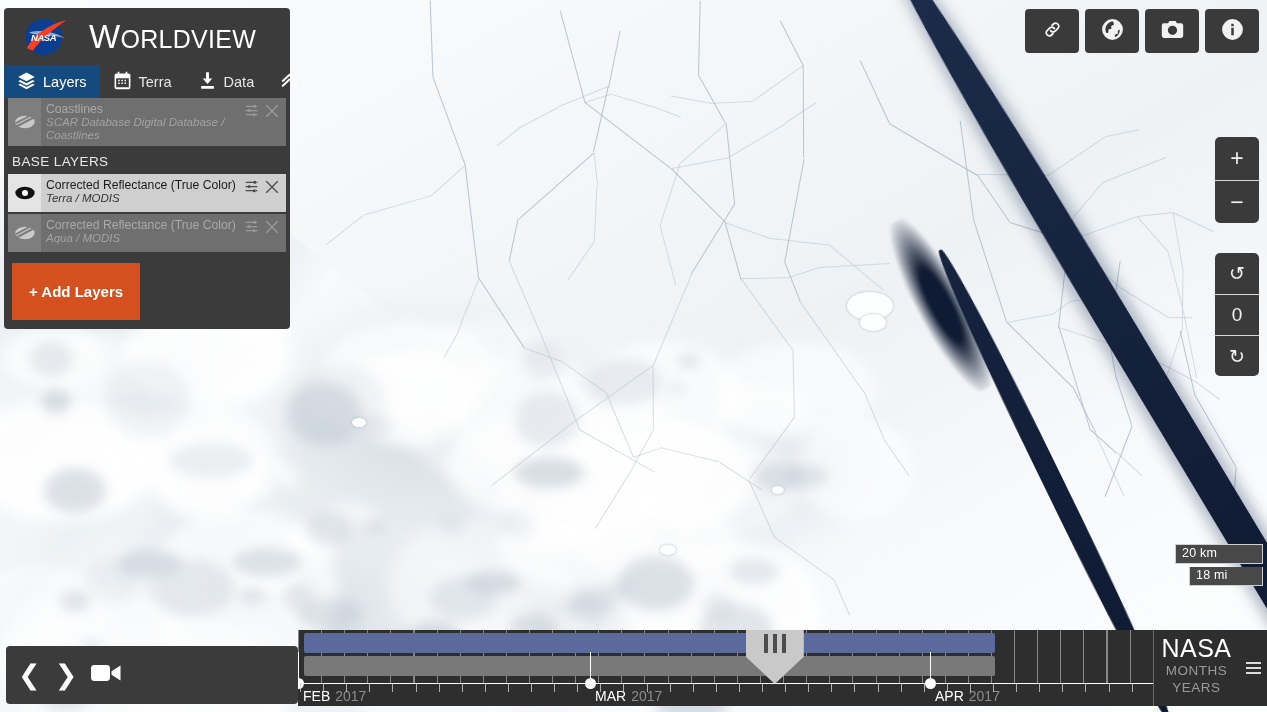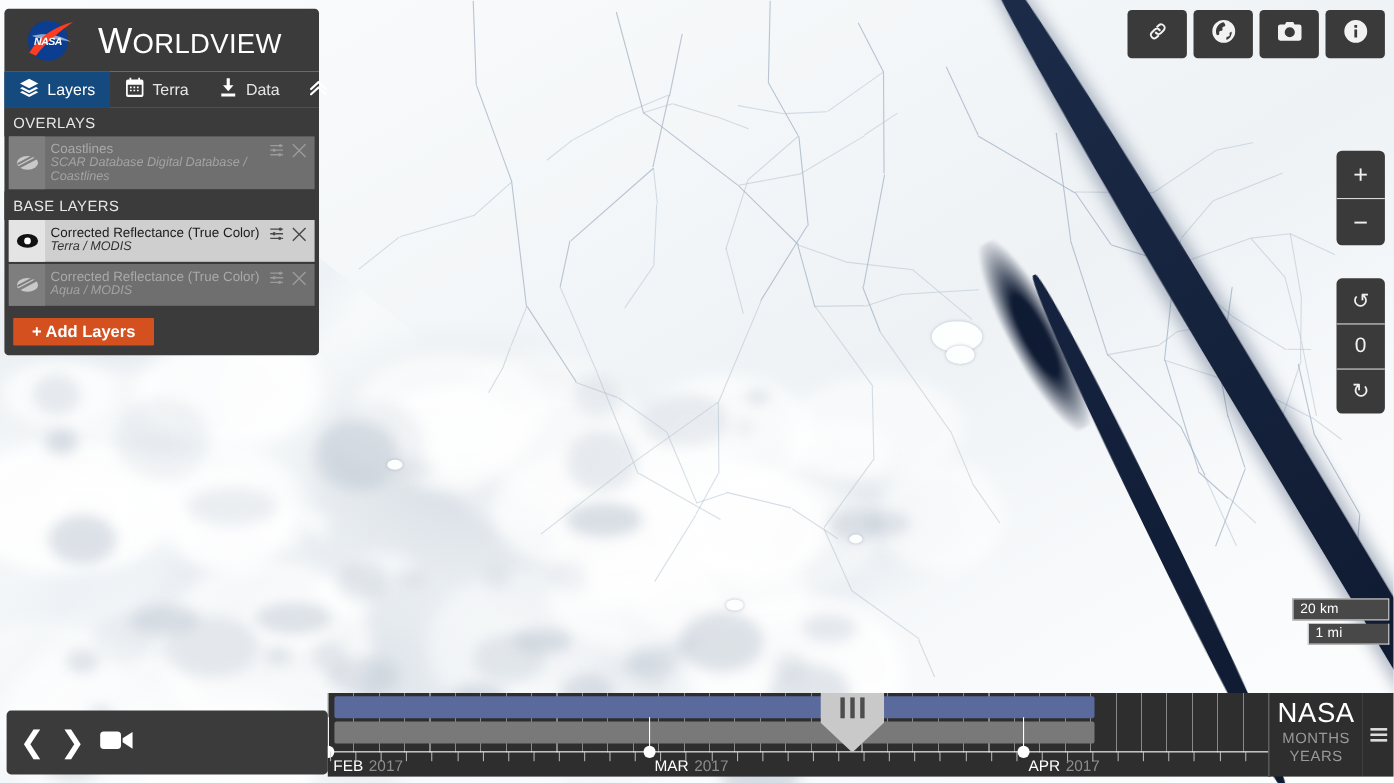--- a/index.html
+++ b/index.html
@@ -148,21 +148,21 @@
   .layer-row.visible .layer-name { color: #1b1b1b; }
   .layer-row.visible .layer-sub { color: #333333; }
   .layer-row.hidden .layer-name { color: #a9a9a9; }
   .layer-row.hidden .layer-sub { color: #a3a3a3; }
   .layer-actions { display: flex; align-items: flex-start; gap: 5px; padding: 5px 6px 0 2px; flex: none; }
   .layer-actions .ic { cursor: pointer; }
   .layer-row.visible .ic svg { stroke: #4a4a4a; fill: #4a4a4a; }
   .layer-row.hidden .ic svg { stroke: #9b9b9b; fill: #9b9b9b; }
   .addlayers {
     display: inline-block; margin: 9px 0 3px 8px; background: #d4511f; color: #ffffff;
-    font-size: 15px; font-weight: bold; padding: 4px 17px; cursor: pointer;
+    font-size: 15px; font-weight: bold; padding: 20px 17px; cursor: pointer;
     border: none; border-radius: 1px; font-family: "Liberation Sans", sans-serif;
   }
 
   
   #timeline { position: absolute; left: 0; bottom: 0; width: 1267px; height: 82px; z-index: 50; }
   #date-panel {
     position: absolute; left: 6px; bottom: 8px; width: 292px; height: 58px;
     background: #3b3b3b; border-radius: 4px; display: flex; align-items: center;
     padding-left: 12px; gap: 14px;
   }
@@ -515,21 +515,21 @@
   <div id="rotctl">
     <div class="zgroup">
       <div class="zbtn">↺</div>
       <div class="zbtn">0</div>
       <div class="zbtn">↻</div>
     </div>
   </div>
 
   <div id="scalebars">
     <div class="sbar km">20 km</div>
-    <div class="sbar mi">1 mi</div>
+    <div class="sbar mi">18 mi</div>
   </div>
 
   <div id="sidebar">
 
     <div id="brandbar">
       <span class="meatball">
         <svg viewBox="0 0 120 92" width="56" height="42">
           <circle cx="46" cy="46" r="40" fill="#0b3d91"></circle>
           <path d="M14 36c12-3 26-4 38-2 14 2 28 7 40 14-13-3-27-5-40-6-13-1-26 0-38-6z" fill="#ffffff" opacity=".55"></path>
           <path d="M9 70C28 38 62 17 96 9 70 27 44 48 22 76z" fill="#fc3d21"></path>
@@ -574,21 +574,20 @@
           <svg width="23" height="23" viewBox="0 0 24 24" fill="none" stroke="#ffffff" stroke-width="2.1" stroke-linecap="round" stroke-linejoin="round">
               <path d="M5 13.5 12 7l7 6.5"></path>
               <path d="M5 18.5 12 12l7 6.5"></path>
             </svg>
         </span>
       </div>
     </div>
 
     <div id="panel">
       <div id="sections">
-          <div class="section-title">OVERLAYS</div>
           <div class="layer-row hidden">
             <div class="vis-toggle">
               <svg width="22" height="16" viewBox="0 0 26 18">
                 <ellipse cx="13" cy="9" rx="11.4" ry="7.4" fill="#c9c9c9"></ellipse>
                 <path d="M2.4 14.6 23.6 3.4" stroke="#7e7e7e" stroke-width="2.6"></path>
                 <path d="M2.4 10.4 23.6 -0.8" stroke="#7e7e7e" stroke-width="2.2"></path>
               </svg>
             </div>
             <div class="layer-meta">
               <div class="layer-name">Coastlines</div>

